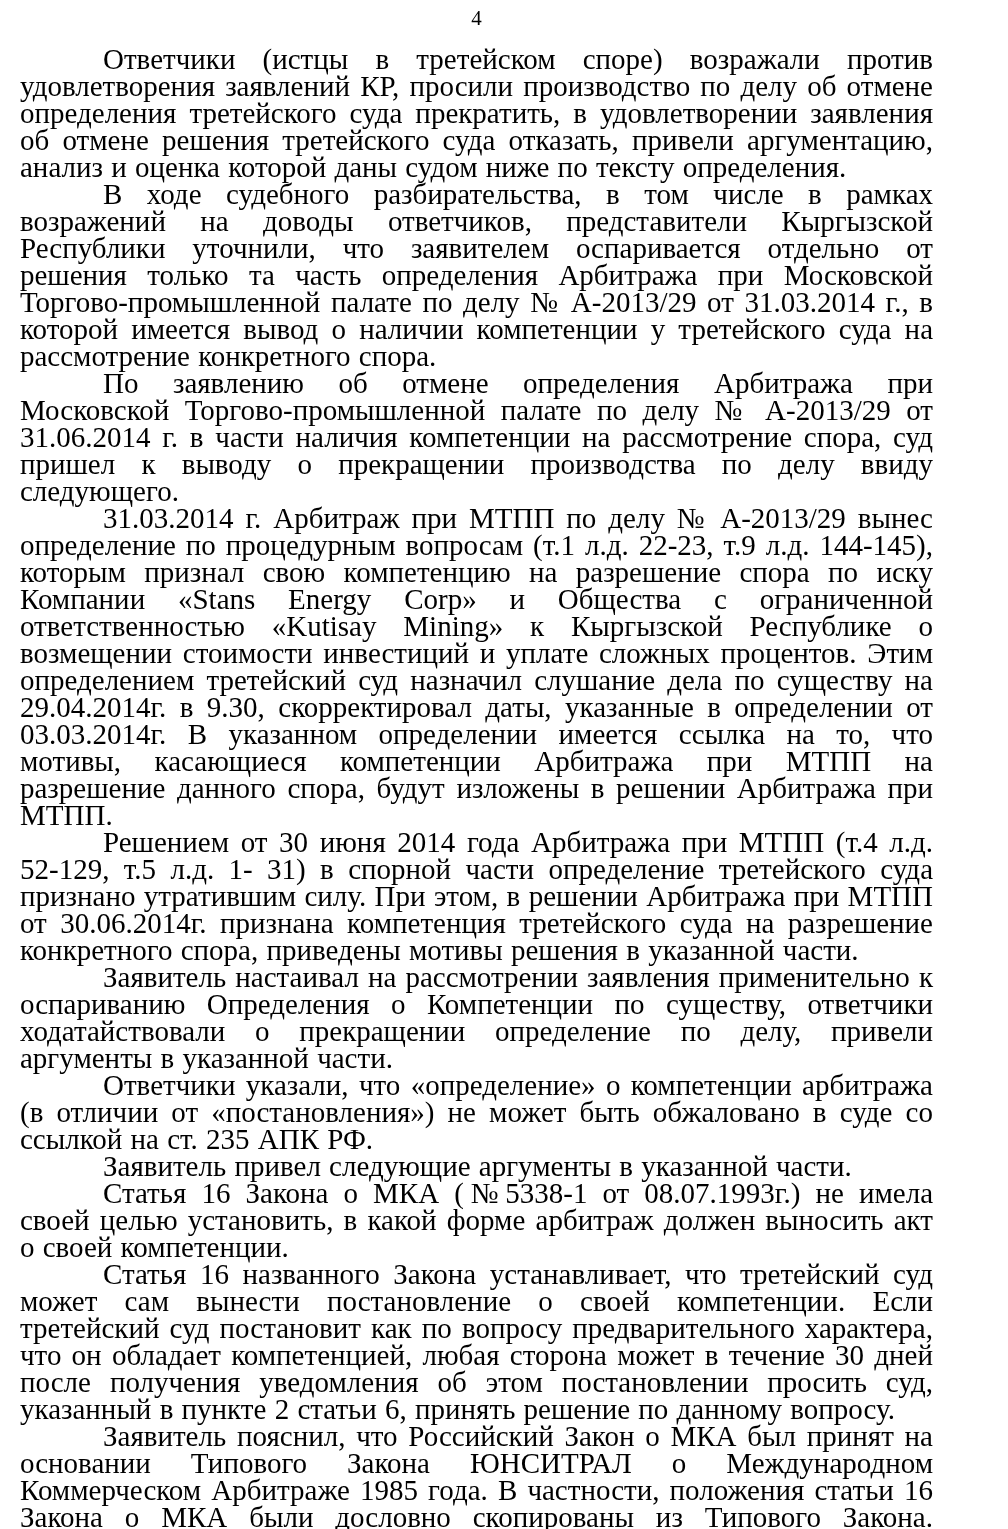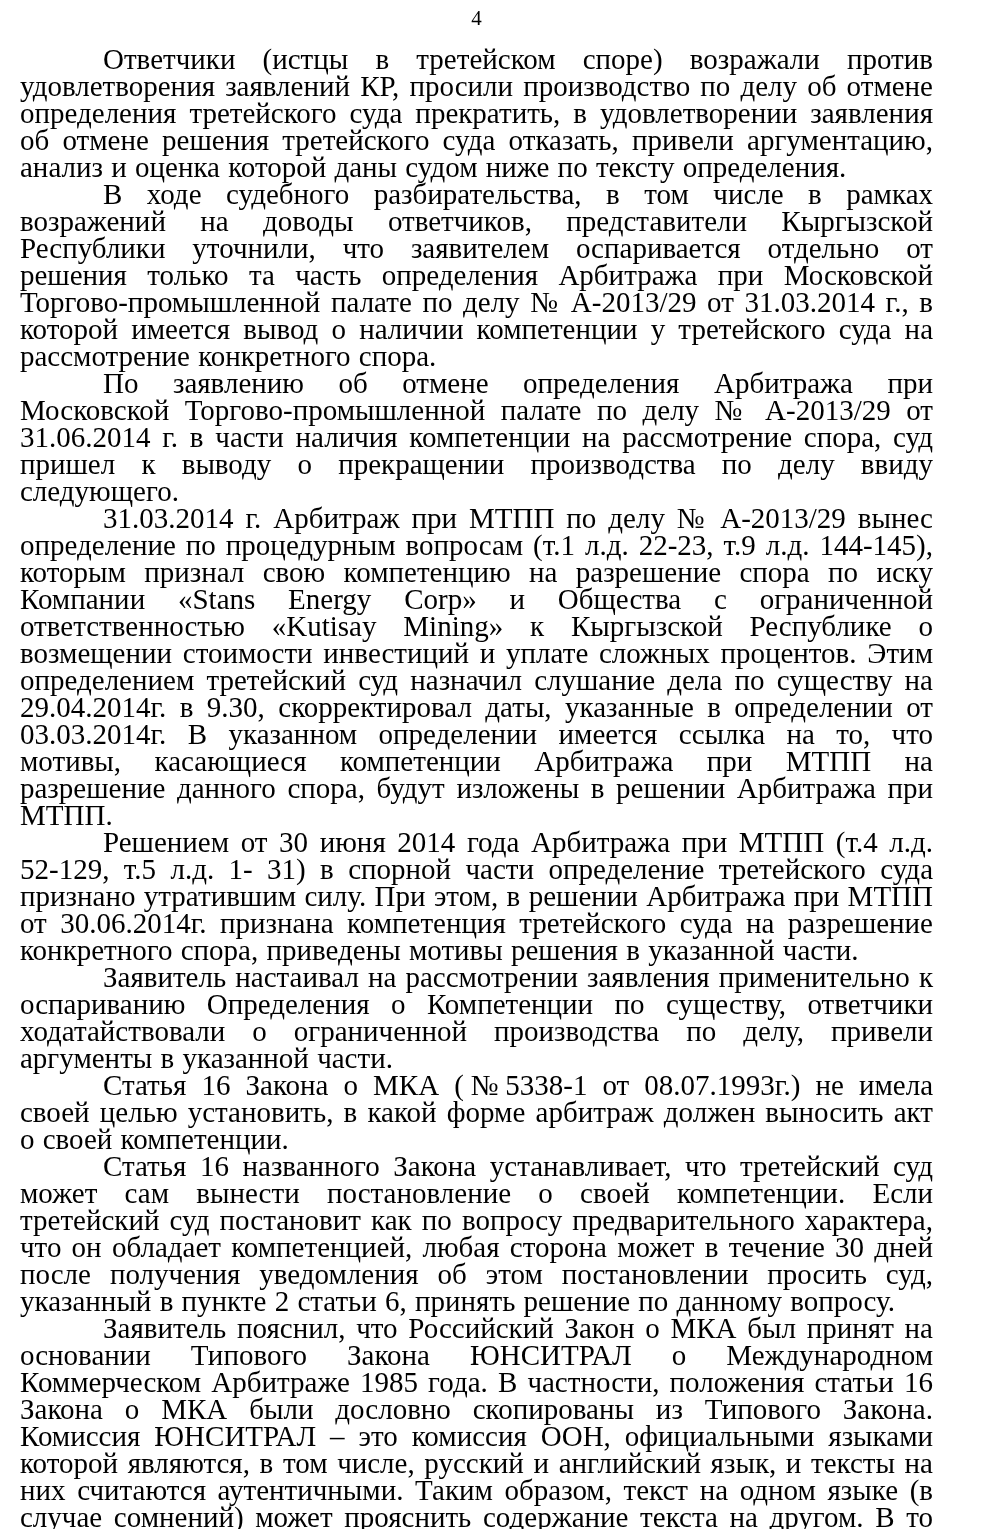--- a/index.html
+++ b/index.html
@@ -40,18 +40,20 @@
 <body>
 
 <div class="page">
   <div class="page-number">4</div>
   <div class="content">
       <p class="para">Ответчики (истцы в третейском споре) возражали против удовлетворения заявлений КР, просили производство по делу об отмене определения третейского суда прекратить, в удовлетворении заявления об отмене решения третейского суда отказать, привели аргументацию, анализ и оценка которой даны судом ниже по тексту определения.</p>
       <p class="para">В ходе судебного разбирательства, в том числе в рамках возражений на доводы ответчиков, представители Кыргызской Республики уточнили, что заявителем оспаривается отдельно от решения только та часть определения Арбитража при Московской Торгово-промышленной палате по делу № А-2013/29 от 31.03.2014 г., в которой имеется вывод о наличии компетенции у третейского суда на рассмотрение конкретного спора.</p>
       <p class="para">По заявлению об отмене определения Арбитража при Московской Торгово-промышленной палате по делу № А-2013/29 от 31.06.2014 г. в части наличия компетенции на рассмотрение спора, суд пришел к выводу о прекращении производства по делу ввиду следующего.</p>
       <p class="para">31.03.2014 г. Арбитраж при МТПП по делу № А-2013/29 вынес определение по процедурным вопросам (т.1 л.д. 22-23, т.9 л.д. 144-145), которым признал свою компетенцию на разрешение спора по иску Компании «Stans Energy Corp» и Общества с ограниченной ответственностью «Kutisay Mining» к Кыргызской Республике о возмещении стоимости инвестиций и уплате сложных процентов. Этим определением третейский суд назначил слушание дела по существу на 29.04.2014г. в 9.30, скорректировал даты, указанные в определении от 03.03.2014г. В указанном определении имеется ссылка на то, что мотивы, касающиеся компетенции Арбитража при МТПП на разрешение данного спора, будут изложены в решении Арбитража при МТПП.</p>
       <p class="para">Решением от 30 июня 2014 года Арбитража при МТПП (т.4 л.д. 52-129, т.5 л.д. 1- 31) в спорной части определение третейского суда признано утратившим силу. При этом, в решении Арбитража при МТПП от 30.06.2014г. признана компетенция третейского суда на разрешение конкретного спора, приведены мотивы решения в указанной части.</p>
-      <p class="para">Заявитель настаивал на рассмотрении заявления применительно к оспариванию Определения о Компетенции по существу, ответчики ходатайствовали о ограниченной производства по делу, привели аргументы в указанной части.</p>
+      <p class="para">Заявитель настаивал на рассмотрении заявления применительно к оспариванию Определения о Компетенции по существу, ответчики ходатайствовали о прекращении определение по делу, привели аргументы в указанной части.</p>
+      <p class="para">Ответчики указали, что «определение» о компетенции арбитража (в отличии от «постановления») не может быть обжаловано в суде со ссылкой на ст. 235 АПК РФ.</p>
+      <p class="para">Заявитель привел следующие аргументы в указанной части.</p>
       <p class="para">Статья 16 Закона о МКА (№5338-1 от 08.07.1993г.) не имела своей целью установить, в какой форме арбитраж должен выносить акт о своей компетенции.</p>
       <p class="para">Статья 16 названного Закона устанавливает, что третейский суд может сам вынести постановление о своей компетенции. Если третейский суд постановит как по вопросу предварительного характера, что он обладает компетенцией, любая сторона может в течение 30 дней после получения уведомления об этом постановлении просить суд, указанный в пункте 2 статьи 6, принять решение по данному вопросу.</p>
       <p class="para">Заявитель пояснил, что Российский Закон о МКА был принят на основании Типового Закона ЮНСИТРАЛ о Международном Коммерческом Арбитраже 1985 года. В частности, положения статьи 16 Закона о МКА были дословно скопированы из Типового Закона. Комиссия ЮНСИТРАЛ – это комиссия ООН, официальными языками которой являются, в том числе, русский и английский язык, и тексты на них считаются аутентичными. Таким образом, текст на одном языке (в случае сомнений) может прояснить содержание текста на другом. В то время, как русский текст Типового Закона использует словосочетание «вынести постановление» (о собственной компетенции), вариант на английском вместо этого словосочетания используется глагол «rule» («The arbitral tribunal may rule on its own jurisdiction»). Глагол «rule» в данном контексте переводится на русский язык как «решит», «определит»,</p>
     </div>
 </div>
 
 </body></html>

